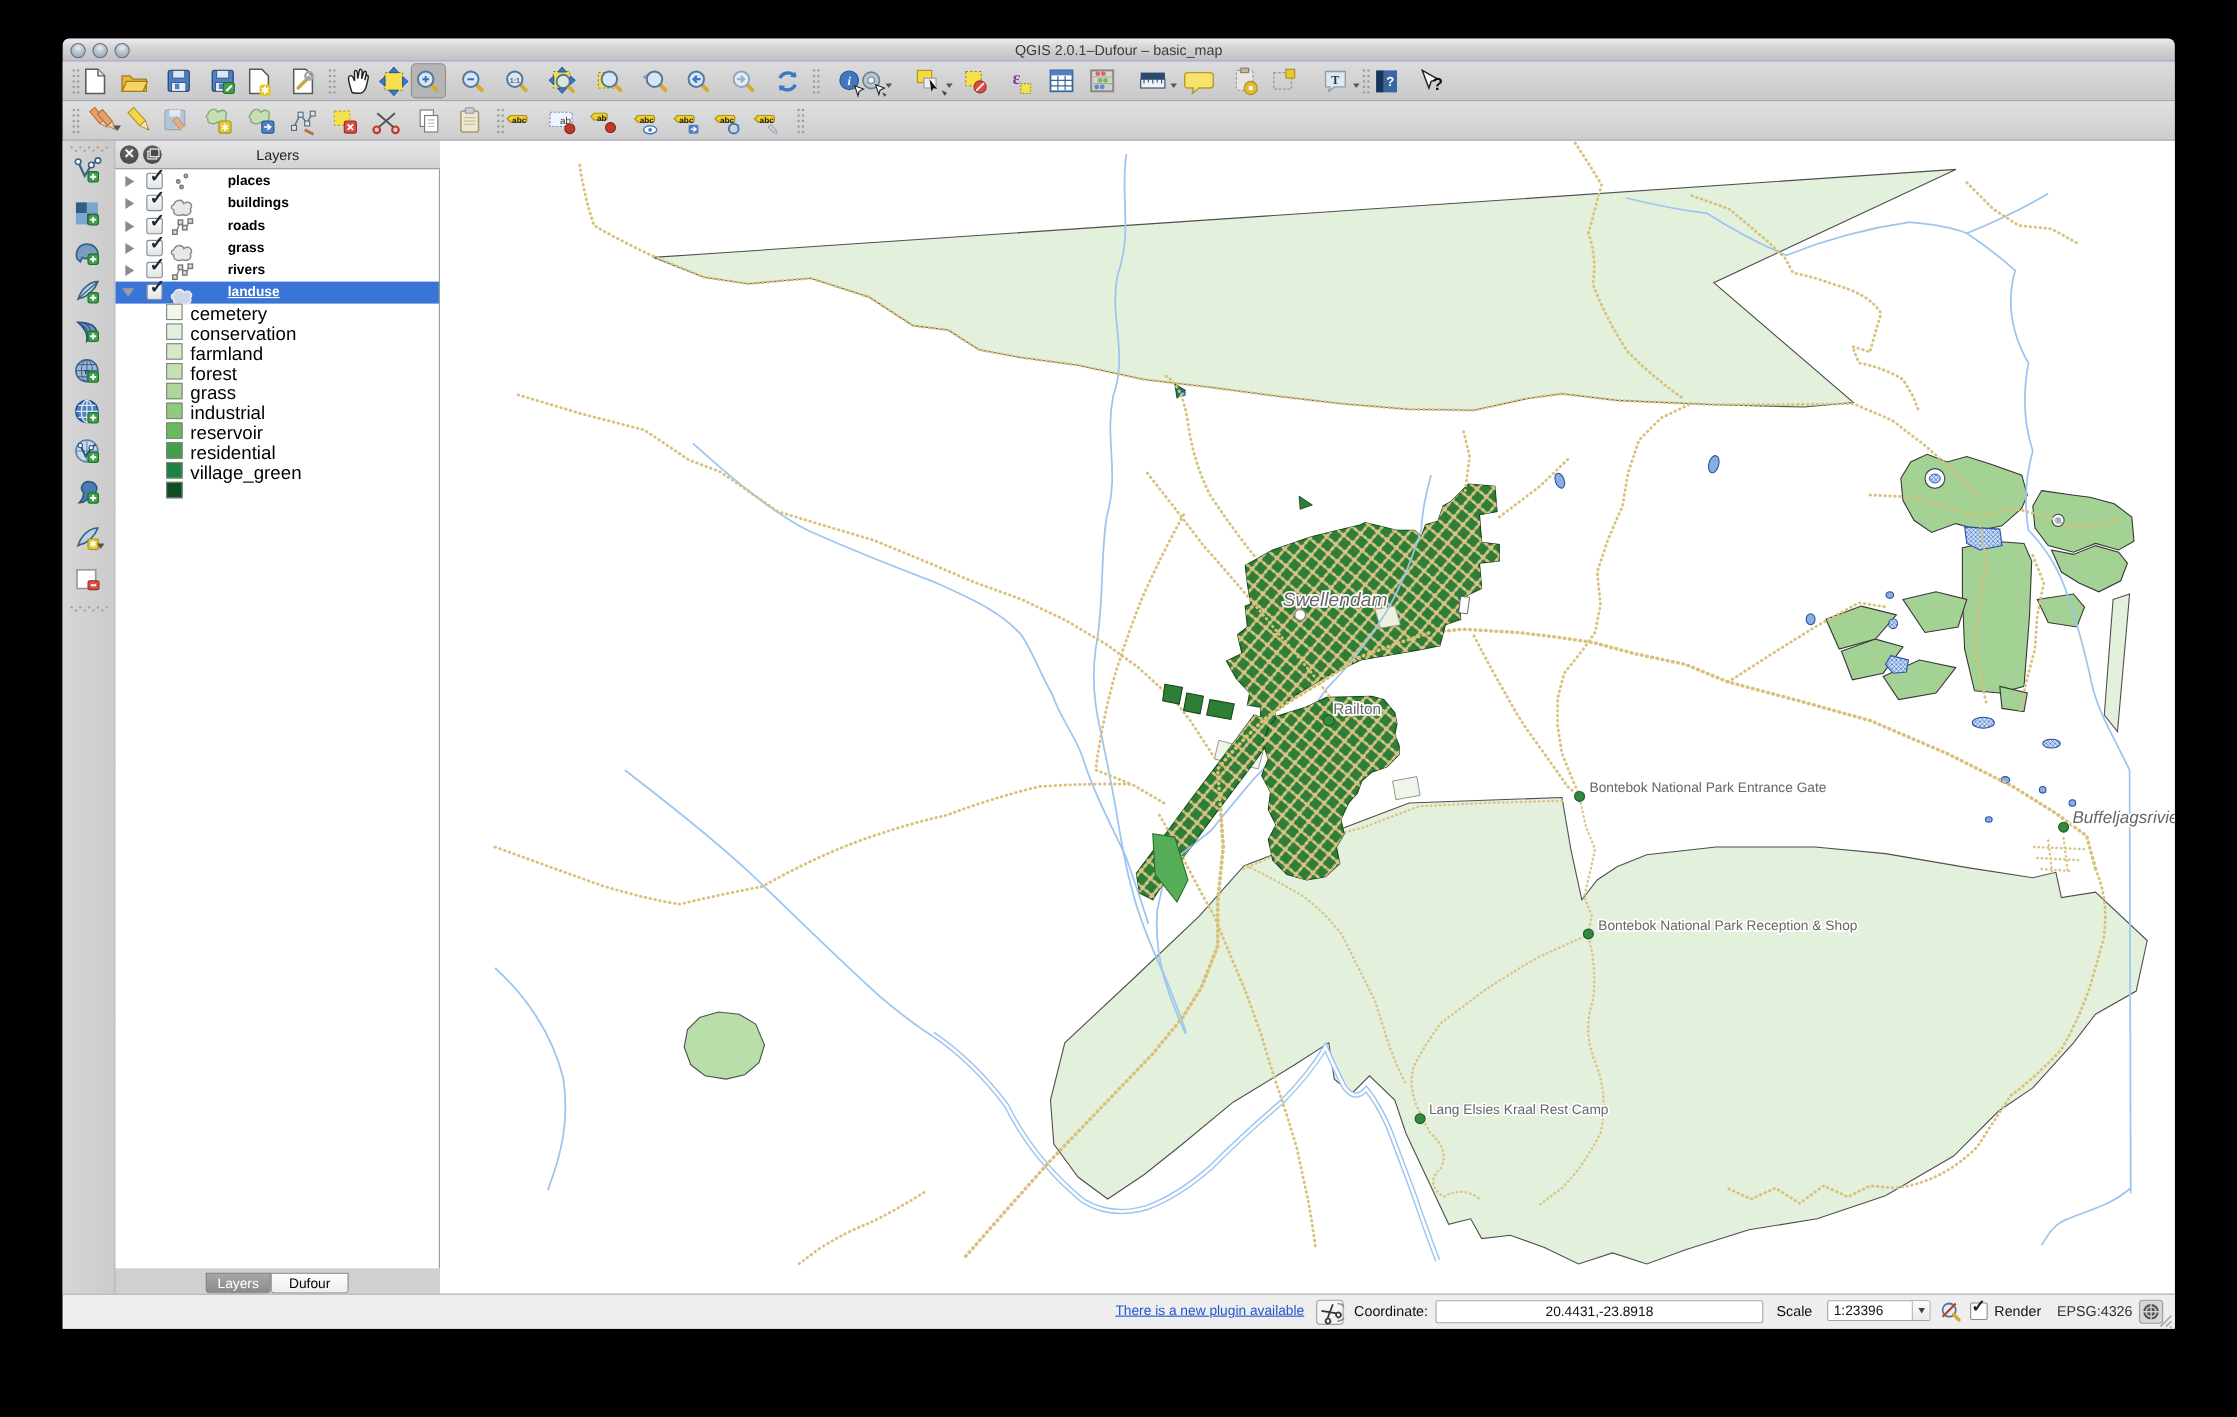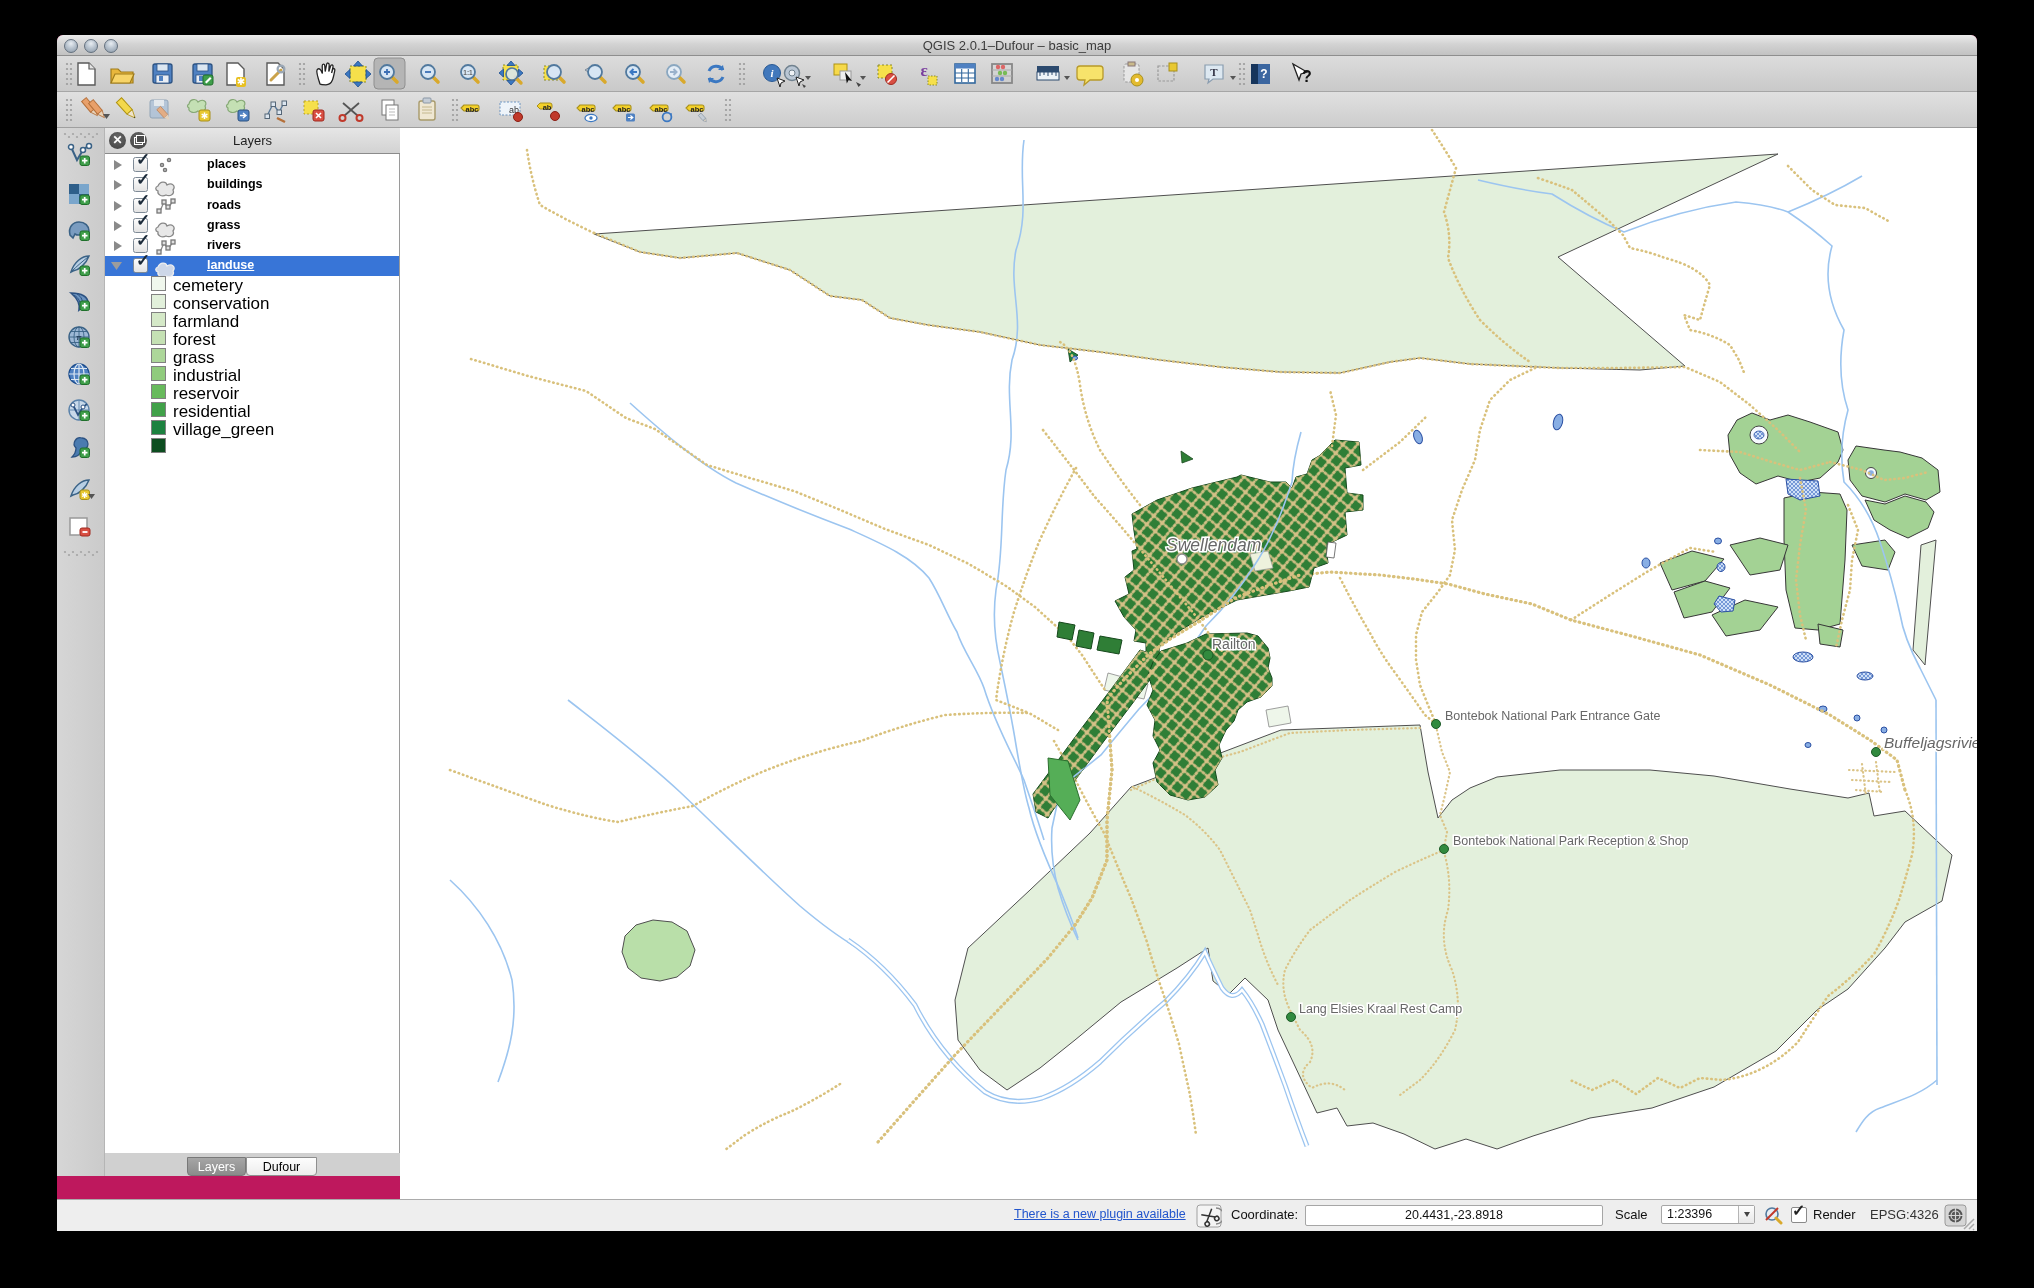--- a/index.html
+++ b/index.html
@@ -1,32 +1,32 @@
 <!DOCTYPE html>
 <html><head><meta charset="utf-8">
 <style>
 html,body{margin:0;padding:0;background:#000;}
 body{width:2034px;height:1288px;position:relative;overflow:hidden;font-family:"Liberation Sans",sans-serif;}
-#win{position:absolute;left:57px;top:35px;width:1920px;height:1173px;background:#be185d;border-radius:6px 6px 0 0;}
+#win{position:absolute;left:57px;top:35px;width:1920px;height:1173px;background:#c4b5fd;border-radius:6px 6px 0 0;}
 #titlebar{position:absolute;left:0;top:0;width:100%;height:21px;border-radius:6px 6px 0 0;
  background:linear-gradient(#ececec,#d3d3d3 45%,#c2c2c2);border-bottom:1px solid #8e8e8e;box-sizing:border-box;}
 #titlebar .tl{position:absolute;top:3.5px;width:14px;height:14px;border-radius:50%;
  background:radial-gradient(circle at 50% 30%,#e8edf2 0%,#b9c4cf 45%,#8b99a7 100%);border:1px solid #63707e;box-sizing:border-box;}
 #title{position:absolute;top:0;left:0;width:100%;text-align:center;font-size:13px;line-height:21px;color:#3c3c3c;}
 .tbar{position:absolute;left:0;width:100%;box-sizing:border-box;}
 #tb1{top:21px;height:36px;background:linear-gradient(#dcdcdc,#c9c9c9);border-bottom:1px solid #a6a6a6;}
 #tb2{top:57px;height:36px;background:linear-gradient(#e0e0e0,#cdcdcd);border-bottom:1px solid #9f9f9f;}
 #main{position:absolute;left:0;top:93px;width:100%;height:1048px;background:#d0d0d0;}
 #lefttools{position:absolute;left:0;top:0;width:48px;height:1048px;background:linear-gradient(90deg,#d6d6d6,#cbcbcb);border-right:1px solid #b5b5b5;box-sizing:border-box;}
 #panel{position:absolute;left:48px;top:0;width:295px;height:1048px;}
 #ptitle{position:absolute;left:0;top:0;width:100%;height:26px;background:linear-gradient(#e6e6e6,#d2d2d2);
  border-bottom:1px solid #8b8b8b;box-sizing:border-box;text-align:center;font-size:13px;color:#1f1f1f;line-height:26px;}
 #ptree{position:absolute;left:0;top:26px;width:100%;height:999px;background:#fff;border-right:1px solid #9a9a9a;box-sizing:border-box;}
 #canvas{position:absolute;left:343px;top:0;width:1577px;height:1078px;background:#fff;}
-#statusbar{position:absolute;left:0;top:1141px;width:100%;height:32px;background:#eeeeee;border-top:1px solid #ababab;box-sizing:border-box;margin-top:23px;}
+#statusbar{position:absolute;left:0;top:1141px;width:100%;height:32px;background:#eeeeee;border-top:1px solid #ababab;box-sizing:border-box;}
 .row{position:absolute;left:0;width:100%;height:20px;}
 .cb{position:absolute;width:15px;height:15px;background:linear-gradient(#fdfdfd,#e3e3e3);border:1.5px solid #7e8a96;border-radius:2.5px;box-sizing:border-box;}
 .chk{position:absolute;font-size:17px;font-weight:bold;color:#1c2b3a;}
 .lname{position:absolute;left:78px;top:2px;font-size:12.5px;font-weight:bold;color:#000;padding-left:24px;}
 .sw{position:absolute;left:46px;width:15px;height:15px;border:1px solid #818181;box-sizing:border-box;}
 .swlab{position:absolute;left:68px;top:1px;font-size:17px;color:#000;}
 .tab{position:absolute;top:1122px;height:19px;font-size:12.5px;text-align:center;box-sizing:border-box;}
 .cons{fill:#e3f0dc;stroke:#4f4f4f;stroke-width:1;}
 .farm{fill:#a3d294;stroke:#373737;stroke-width:1;}
 .town{fill:#2f7e36;stroke:#16481c;stroke-width:1;}

